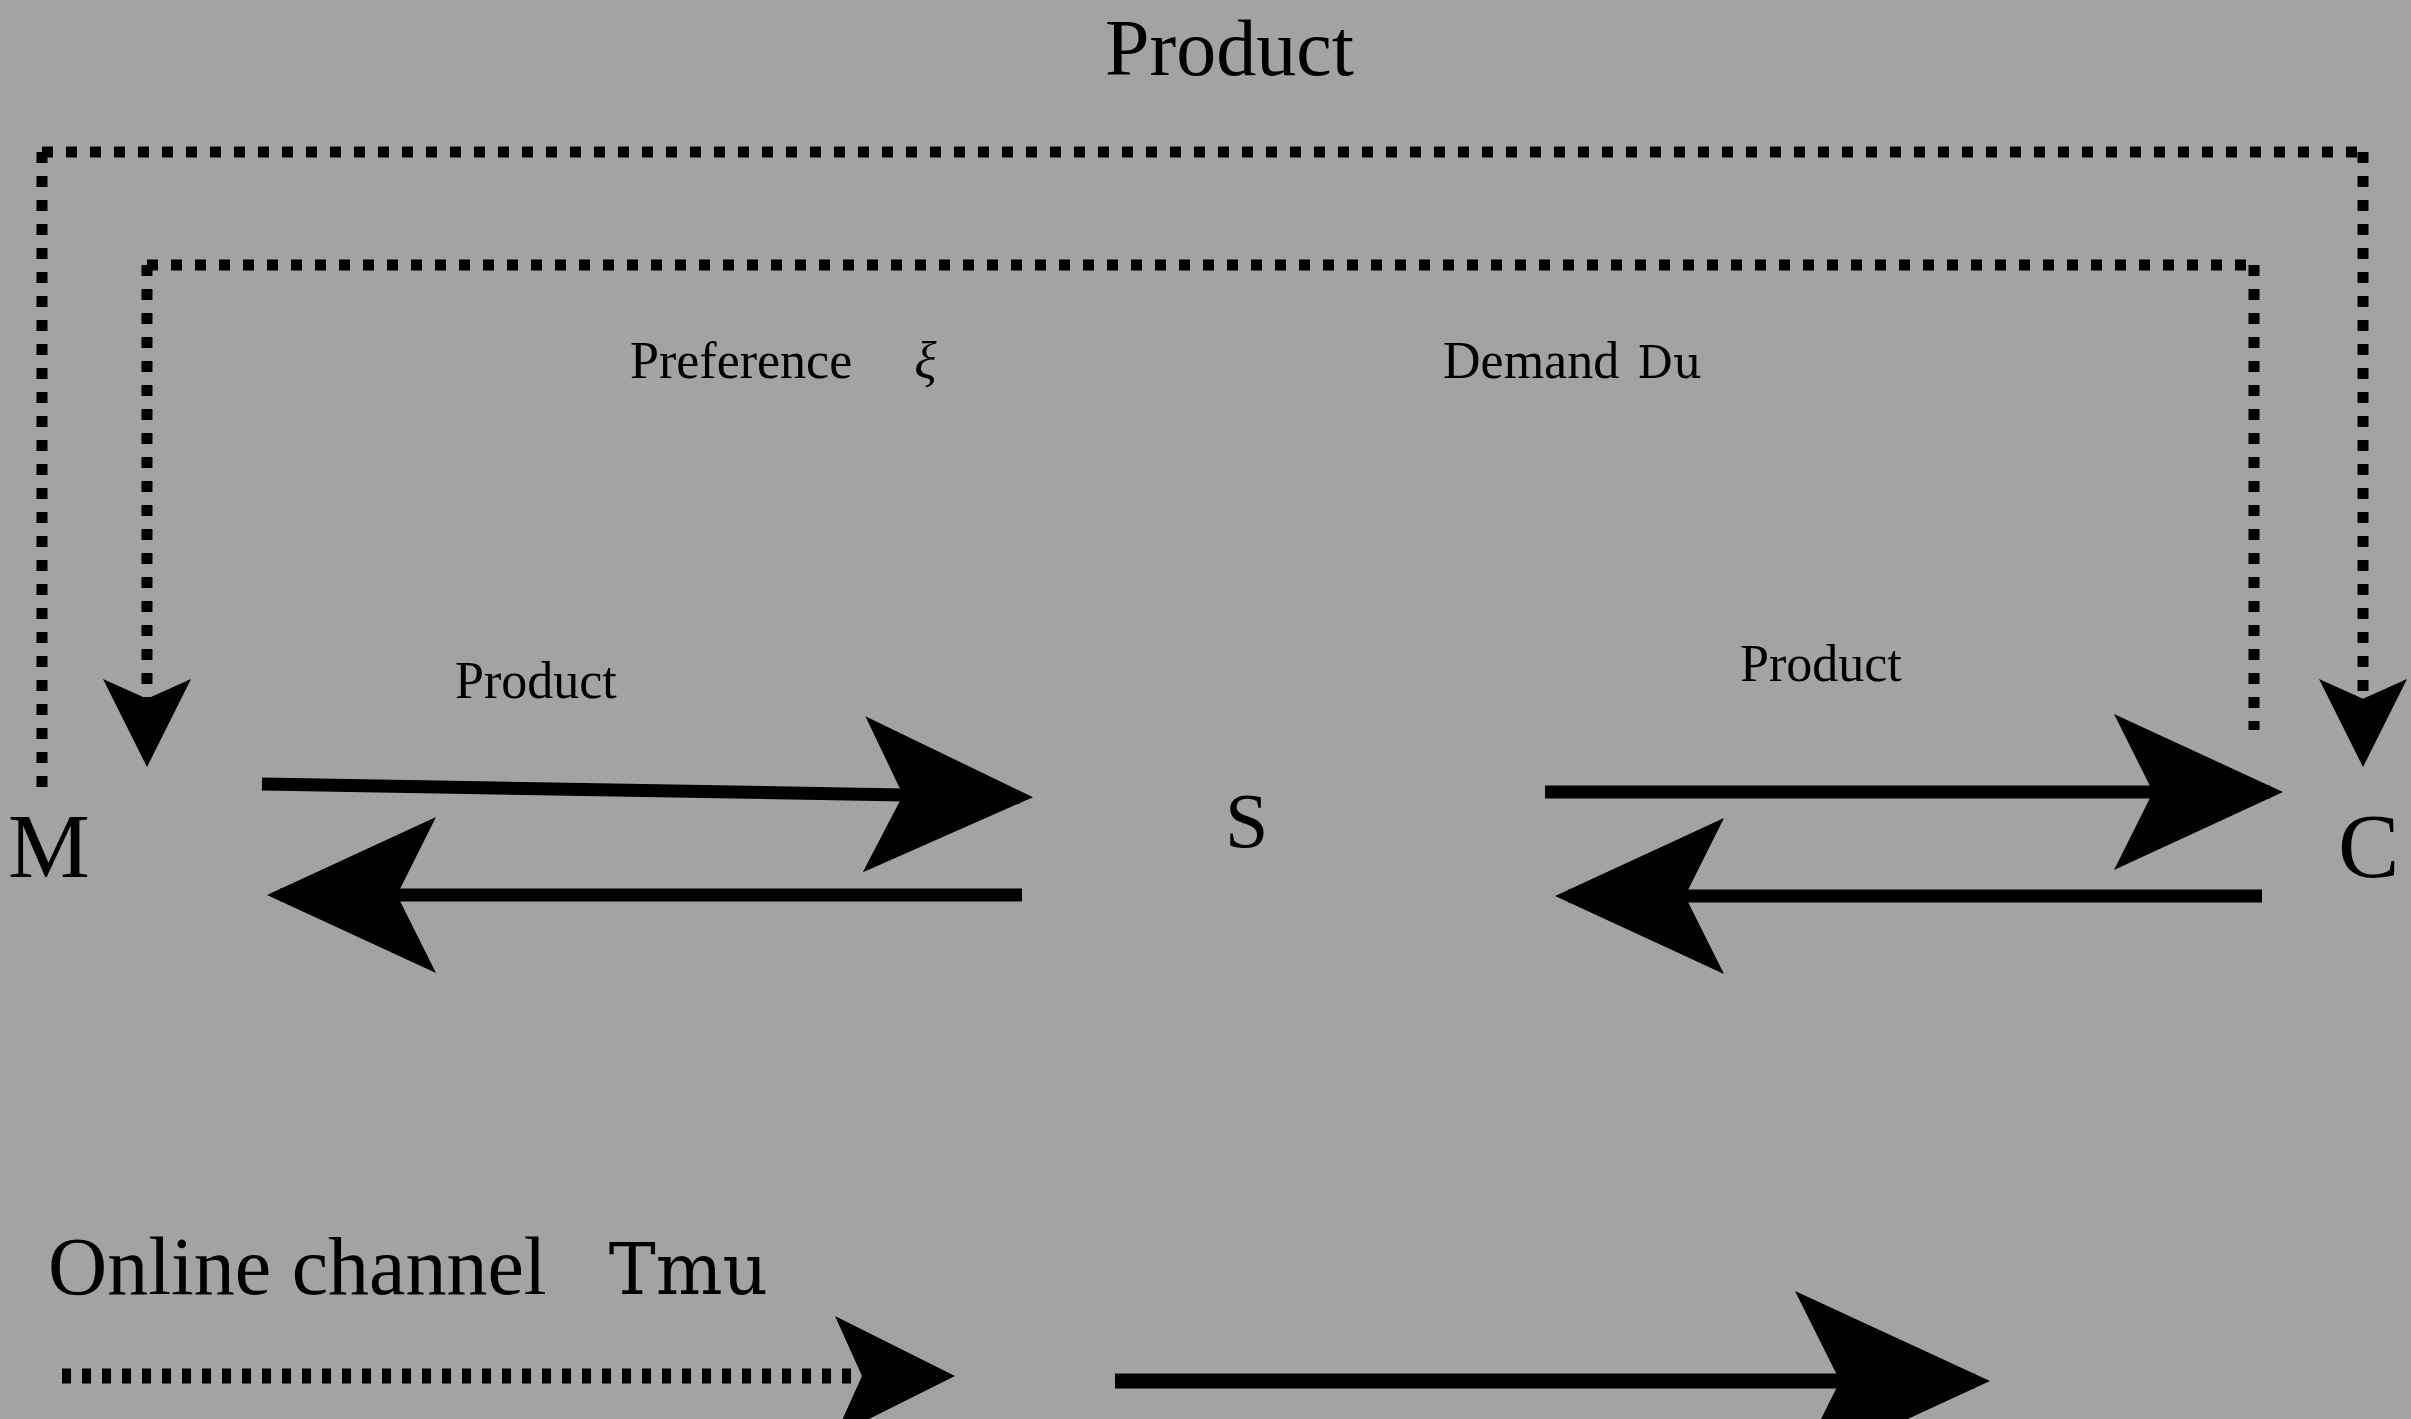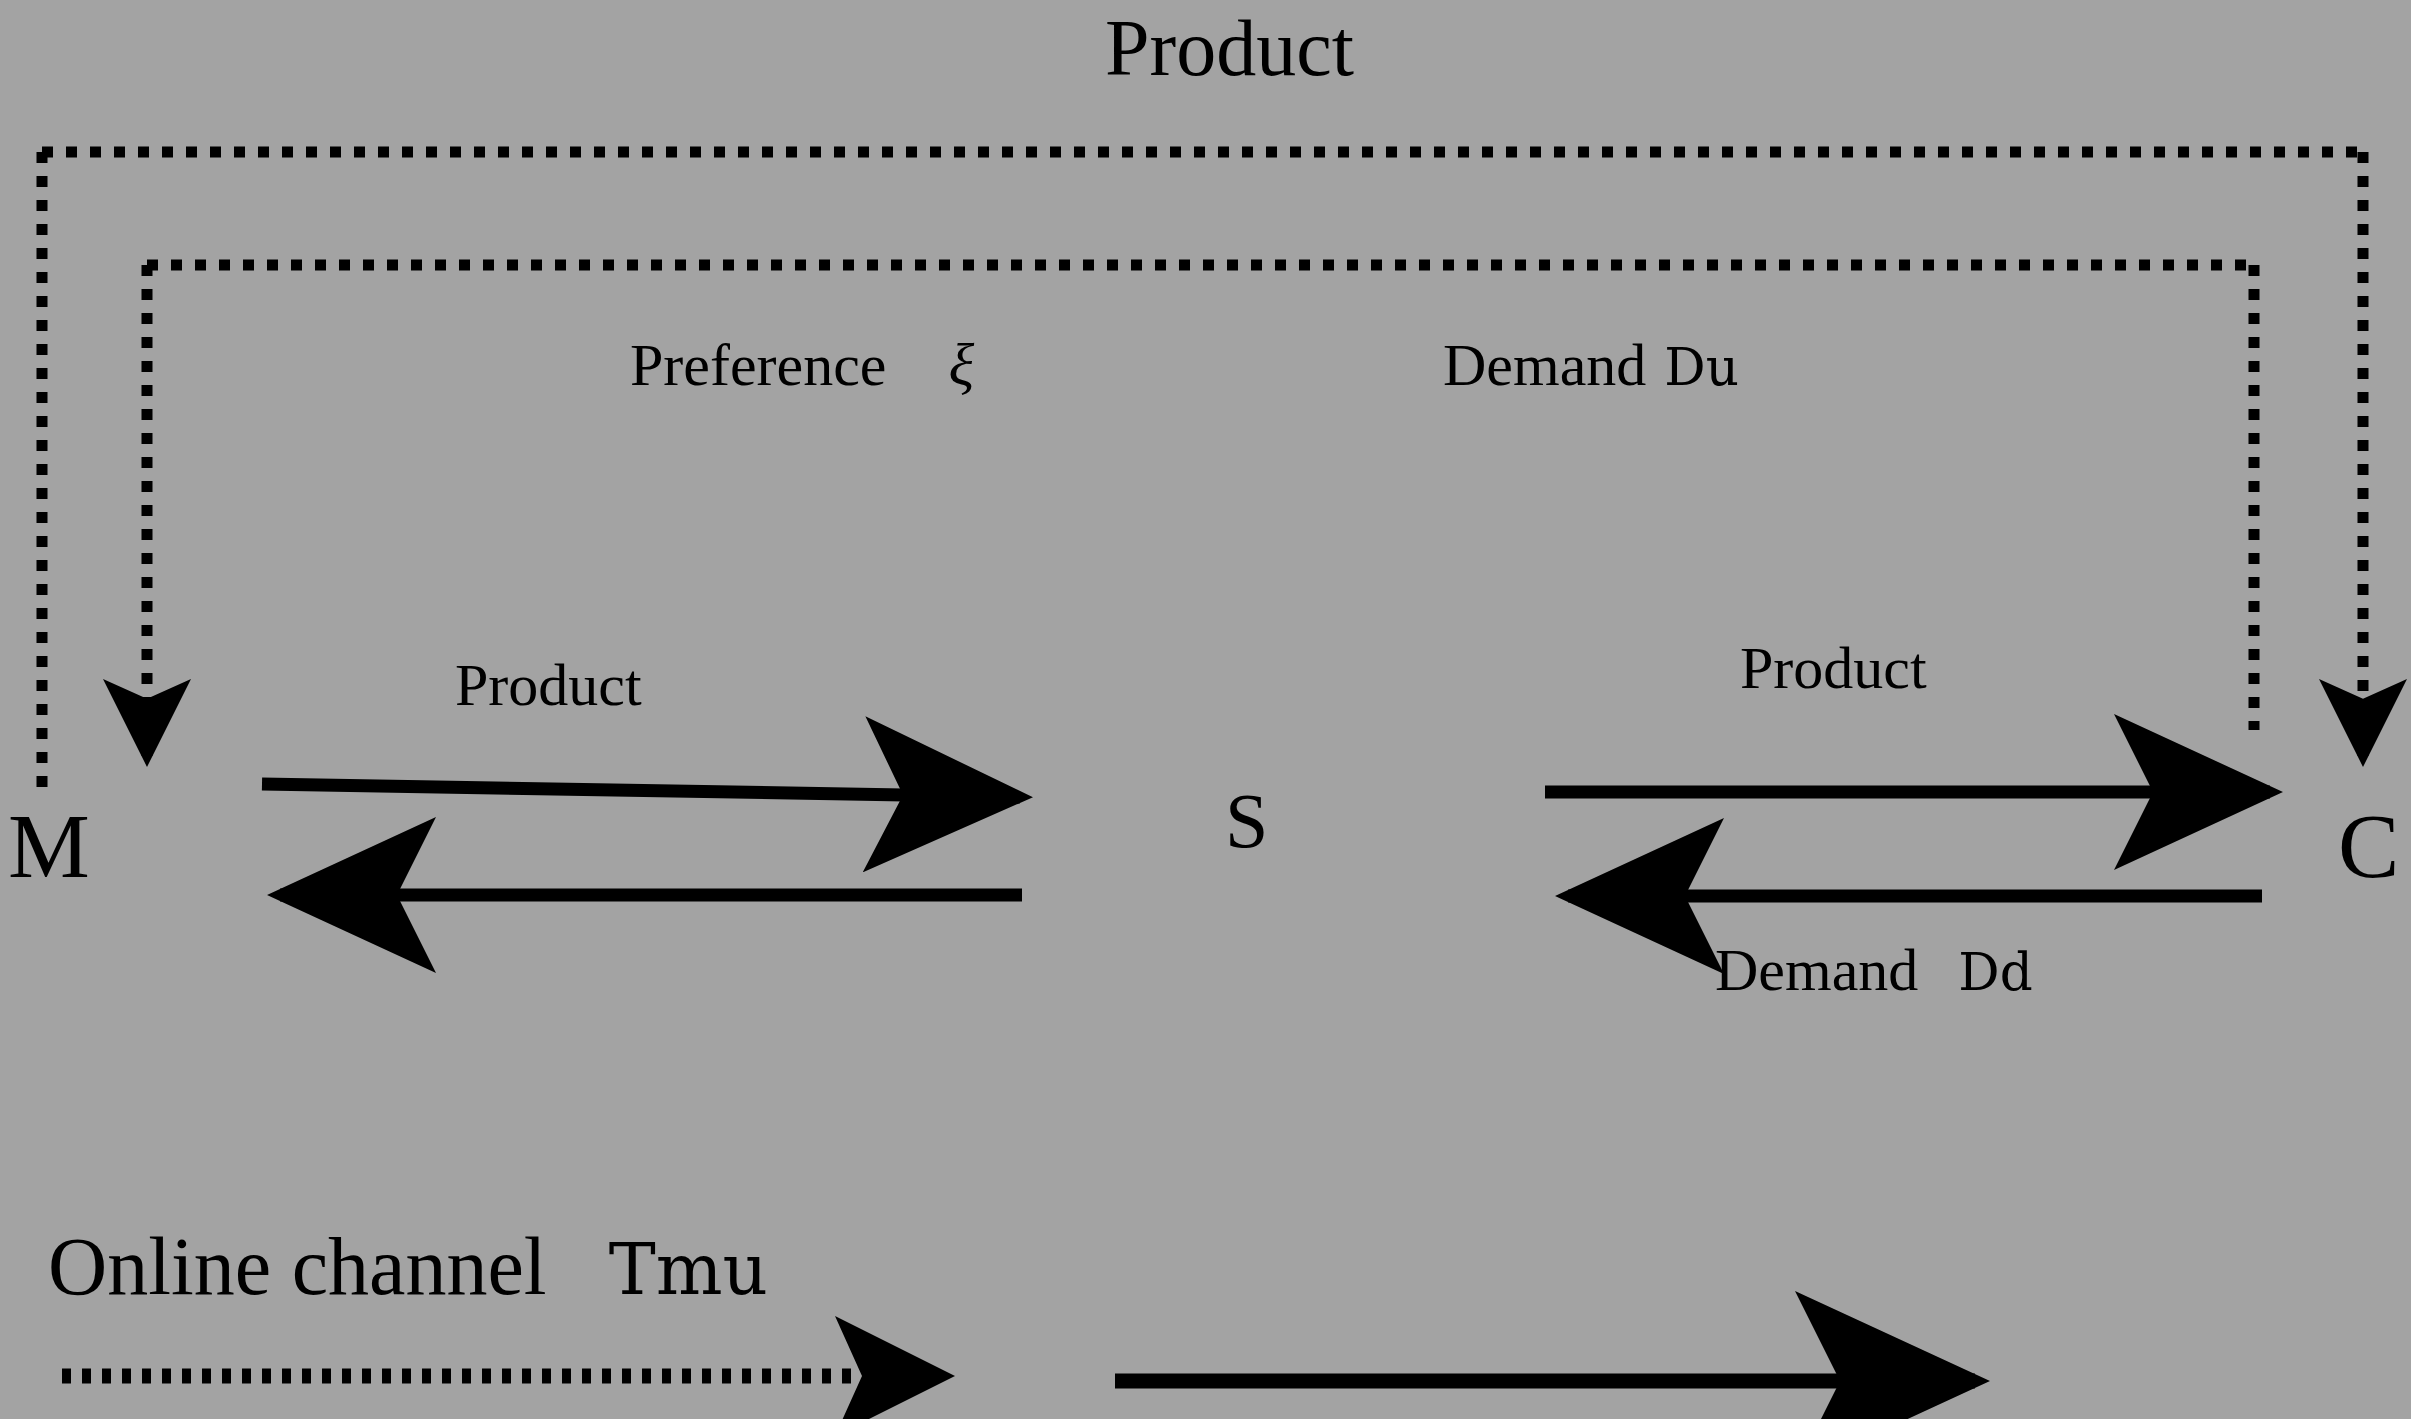--- a/index.html
+++ b/index.html
@@ -32,21 +32,21 @@
     color: #000000;
     font-family: "Liberation Serif", "DejaVu Serif", serif;
   }
   
   .node-letter {
     font-size: 92px;
     letter-spacing: 0px;
   }
   
   .flow-label {
-    font-size: 60px;
+    font-size: 52px;
   }
   .top-label {
     font-size: 80px;
   }
   .legend-label {
     font-size: 82px;
   }
   .sym {
     font-style: italic;
     font-family: "Liberation Serif", "DejaVu Serif", serif;
@@ -129,23 +129,20 @@
 
   <div class="lbl flow-label" style="left:1443px; top:335px;">
     <span>Demand</span><span class="gap-sm"></span><span class="thin">Du</span>
   </div>
 
   <div class="lbl flow-label" style="left:455px; top:655px;">Product</div>
 
 
   <div class="lbl flow-label" style="left:1740px; top:638px;">Product</div>
 
-  <div class="lbl flow-label" style="left:1715px; top:940px;">
-    <span>Demand</span><span class="gap-md"></span><span class="thin">Dd</span>
-  </div>
 
   <div class="lbl node-letter" style="left:8px; top:800px;">M</div>
 
   <div class="lbl node-letter" style="left:1225px; top:782px; font-size:78px;">S</div>
 
   <div class="lbl node-letter" style="left:2338px; top:800px;">C</div>
 
   <div class="lbl legend-label" style="left:48px; top:1218px;margin-top:8px;">
     <span>Online channel</span><span class="gap-lg"></span><span class="thin">Tmu</span>
   </div>

